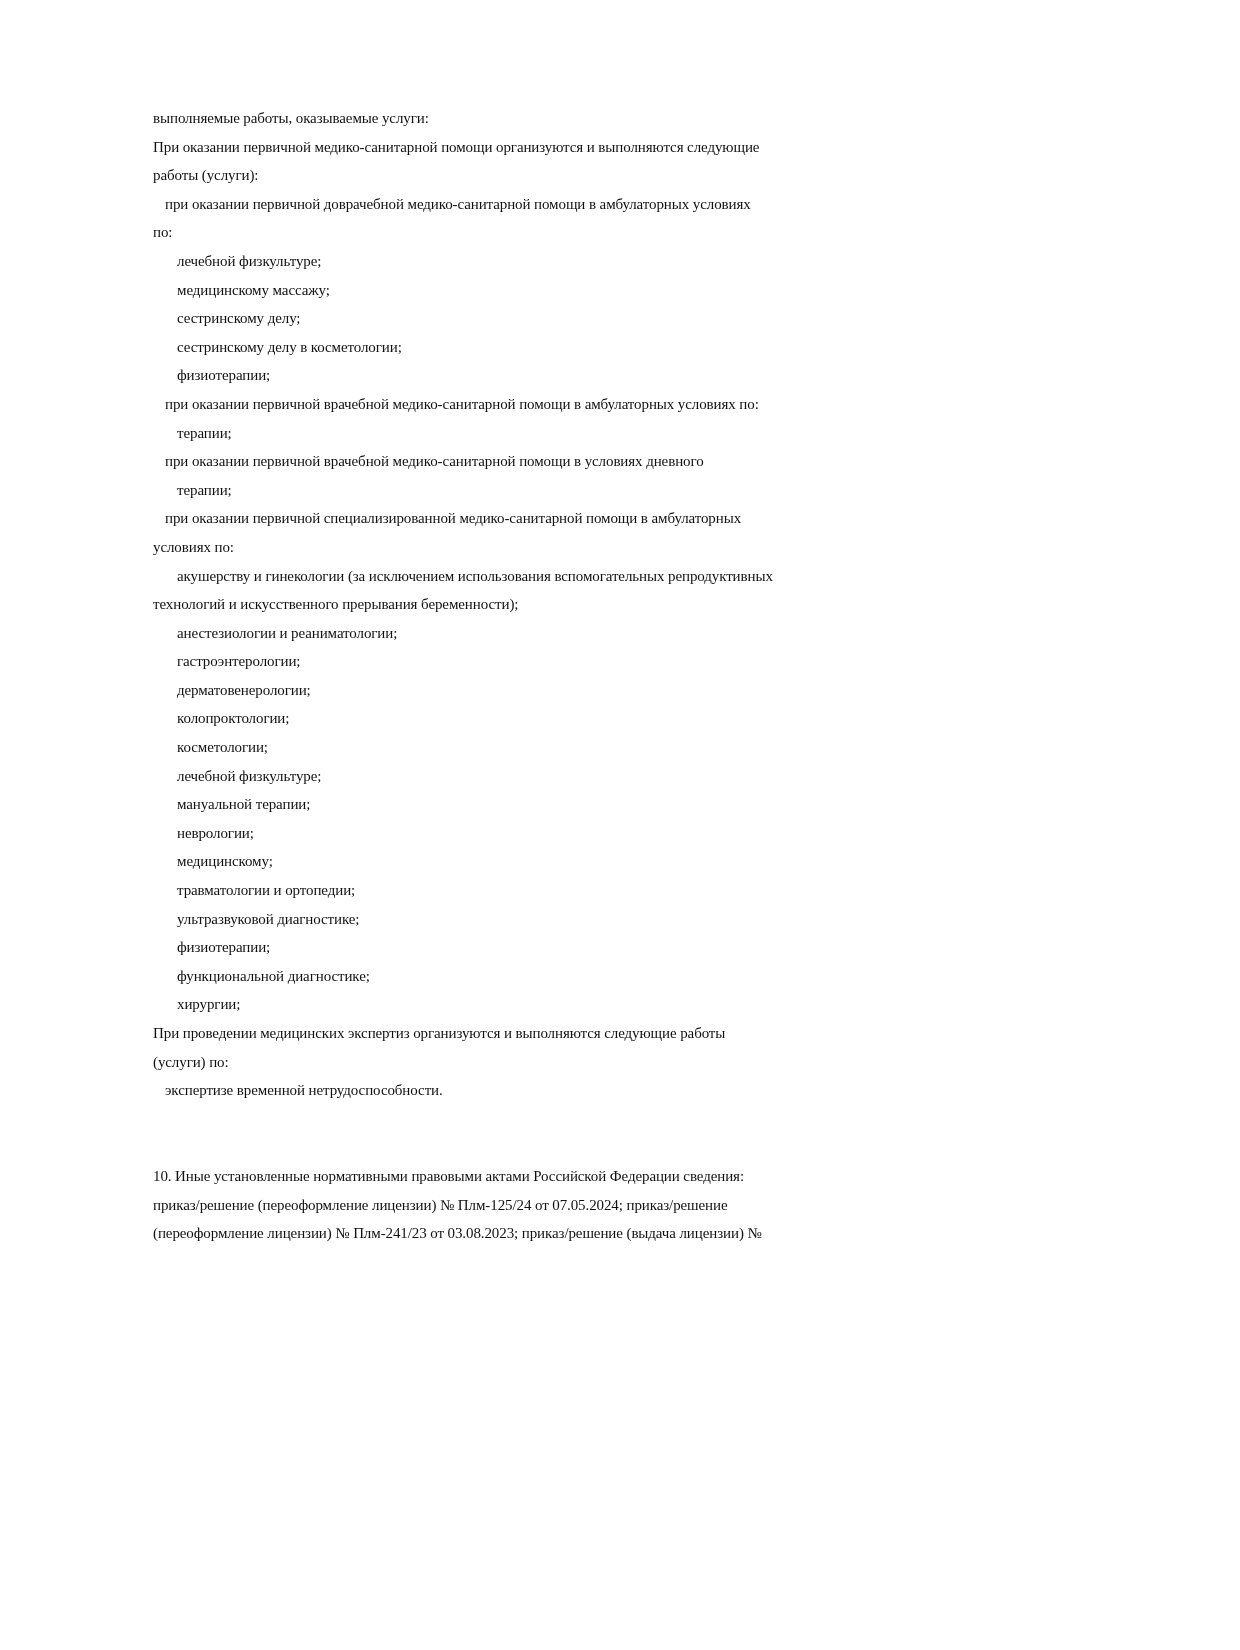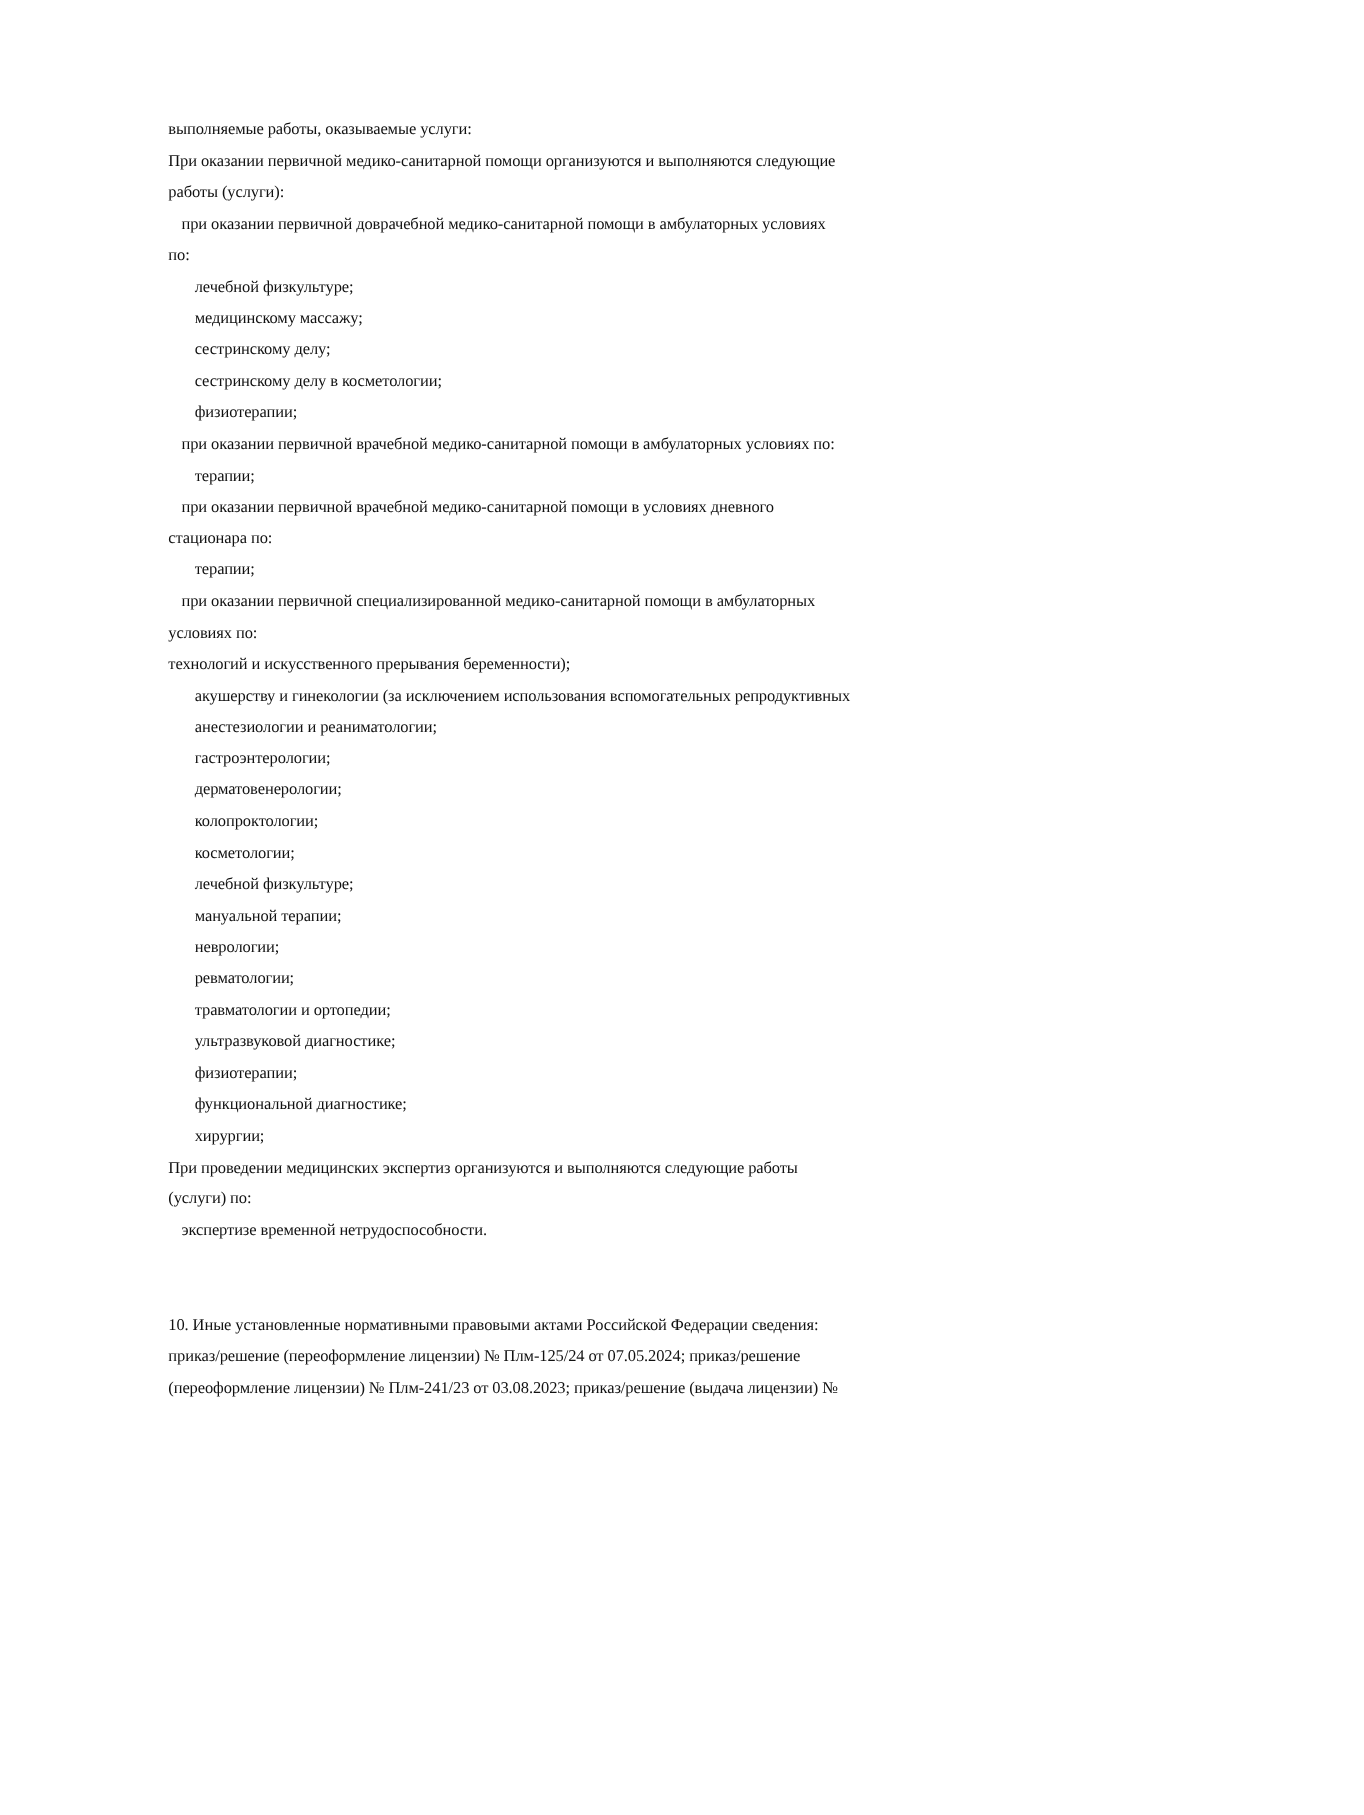--- a/index.html
+++ b/index.html
@@ -25,35 +25,34 @@
   <p class="line i1">при оказании первичной доврачебной медико-санитарной помощи в амбулаторных условиях</p>
   <p class="line">по:</p>
   <p class="line i2">лечебной физкультуре;</p>
   <p class="line i2">медицинскому массажу;</p>
   <p class="line i2">сестринскому делу;</p>
   <p class="line i2">сестринскому делу в косметологии;</p>
   <p class="line i2">физиотерапии;</p>
   <p class="line i1">при оказании первичной врачебной медико-санитарной помощи в амбулаторных условиях по:</p>
   <p class="line i2">терапии;</p>
   <p class="line i1">при оказании первичной врачебной медико-санитарной помощи в условиях дневного</p>
-  <p class="line">стационара по:</p>
   <p class="line i2">терапии;</p>
   <p class="line i1">при оказании первичной специализированной медико-санитарной помощи в амбулаторных</p>
   <p class="line">условиях по:</p>
+  <p class="line i2">акушерству и гинекологии (за исключением использования вспомогательных репродуктивных</p>
   <p class="line">технологий и искусственного прерывания беременности);</p>
-  <p class="line i2">акушерству и гинекологии (за исключением использования вспомогательных репродуктивных</p>
   <p class="line i2">анестезиологии и реаниматологии;</p>
   <p class="line i2">гастроэнтерологии;</p>
   <p class="line i2">дерматовенерологии;</p>
   <p class="line i2">колопроктологии;</p>
   <p class="line i2">косметологии;</p>
   <p class="line i2">лечебной физкультуре;</p>
   <p class="line i2">мануальной терапии;</p>
   <p class="line i2">неврологии;</p>
-  <p class="line i2">ревматологии;</p>
+  <p class="line i2">медицинскому;</p>
   <p class="line i2">травматологии и ортопедии;</p>
   <p class="line i2">ультразвуковой диагностике;</p>
   <p class="line i2">физиотерапии;</p>
   <p class="line i2">функциональной диагностике;</p>
   <p class="line i2">хирургии;</p>
   <p class="line">При проведении медицинских экспертиз организуются и выполняются следующие работы</p>
   <p class="line">(услуги) по:</p>
   <p class="line i1">экспертизе временной нетрудоспособности.</p>
   <div class="gap"></div>
   <div class="gap"></div>

